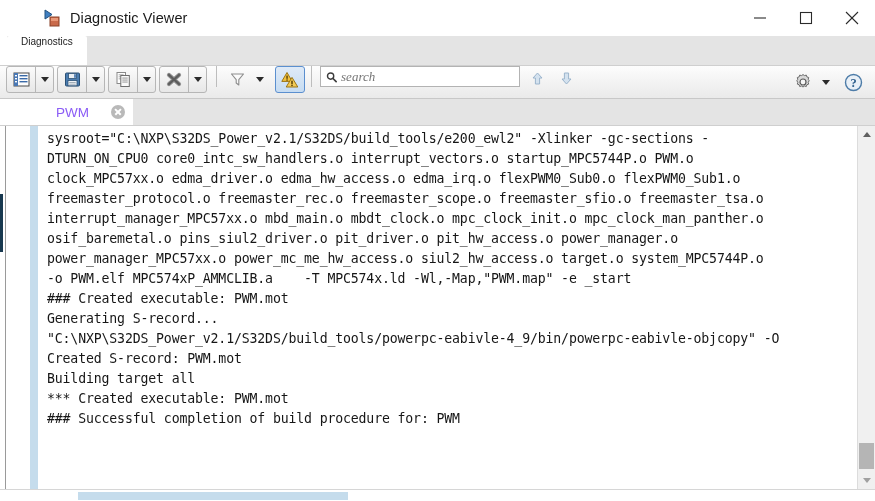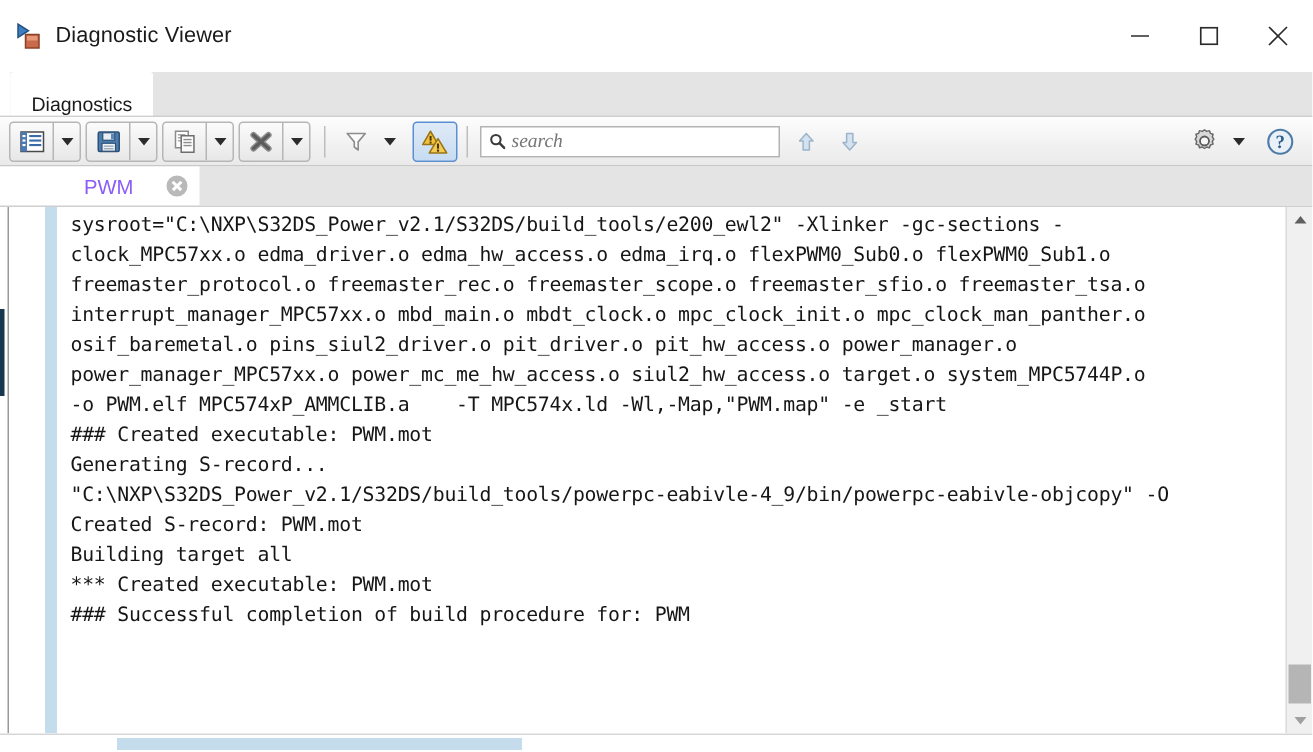--- a/index.html
+++ b/index.html
@@ -18,26 +18,27 @@
     width: 875px;
     height: 501px;
     background: #ffffff;
     display: flex;
     flex-direction: column;
     box-sizing: border-box;
   }
 
   
   .titlebar {
-    height: 48px;
+    height: 36px;
     min-height: 36px;
     display: flex;
     align-items: center;
     background: #ffffff;
     position: relative;
+    padding-left: 33px;
   }
   .title-icon {
     margin-left: 10px;
     width: 20px;
     height: 20px;
     position: relative;
     flex: 0 0 auto;
   }
   .title-text {
     margin-left: 7px;
@@ -76,36 +77,35 @@
     left: 0; top: 0;
     width: 7px; height: 29px;
     background: #ffffff;
   }
   .tab {
     margin-left: 7px;
     height: 29px;
     padding: 0 14px;
     background: #ffffff;
     display: flex;
-    align-items: flex-end;
-    font-size: 13px;
+    align-items: flex-start;
+    font-size: 10px;
     color: #1a1a1a;
     border-top-left-radius: 2px;
     border-top-right-radius: 2px;
     cursor: default;
     white-space: nowrap;
   }
 
   
   .toolbar {
     height: 33px;
     min-height: 33px;
     background: linear-gradient(to bottom, #fdfdfd 0%, #f1f1f1 60%, #eaeaea 100%);
     display: flex;
-    align-items: center;
     padding: 0 6px;
     border-bottom: 1px solid #c8c8c8;
     position: relative;
     box-sizing: border-box;
   }
 
   .btn-group {
     display: flex;
     align-items: stretch;
     height: 25px;
@@ -553,20 +553,21 @@
       <div class="left-gutter-mark"></div>
       <div class="left-rule"></div>
     </div>
 
     <div class="mid-gutter">
       <div class="blue-bar"></div>
     </div>
 
     <div class="log" id="log">
         <div class="log-line">sysroot="C:\NXP\S32DS_Power_v2.1/S32DS/build_tools/e200_ewl2" -Xlinker -gc-sections -</div>
+        <div class="log-line">DTURN_ON_CPU0 core0_intc_sw_handlers.o interrupt_vectors.o startup_MPC5744P.o PWM.o</div>
         <div class="log-line">clock_MPC57xx.o edma_driver.o edma_hw_access.o edma_irq.o flexPWM0_Sub0.o flexPWM0_Sub1.o</div>
         <div class="log-line">freemaster_protocol.o freemaster_rec.o freemaster_scope.o freemaster_sfio.o freemaster_tsa.o</div>
         <div class="log-line">interrupt_manager_MPC57xx.o mbd_main.o mbdt_clock.o mpc_clock_init.o mpc_clock_man_panther.o</div>
         <div class="log-line">osif_baremetal.o pins_siul2_driver.o pit_driver.o pit_hw_access.o power_manager.o</div>
         <div class="log-line">power_manager_MPC57xx.o power_mc_me_hw_access.o siul2_hw_access.o target.o system_MPC5744P.o</div>
         <div class="log-line">-o PWM.elf MPC574xP_AMMCLIB.a    -T MPC574x.ld -Wl,-Map,"PWM.map" -e _start</div>
         <div class="log-line">### Created executable: PWM.mot</div>
         <div class="log-line">Generating S-record...</div>
         <div class="log-line">"C:\NXP\S32DS_Power_v2.1/S32DS/build_tools/powerpc-eabivle-4_9/bin/powerpc-eabivle-objcopy" -O</div>
         <div class="log-line">Created S-record: PWM.mot</div>

